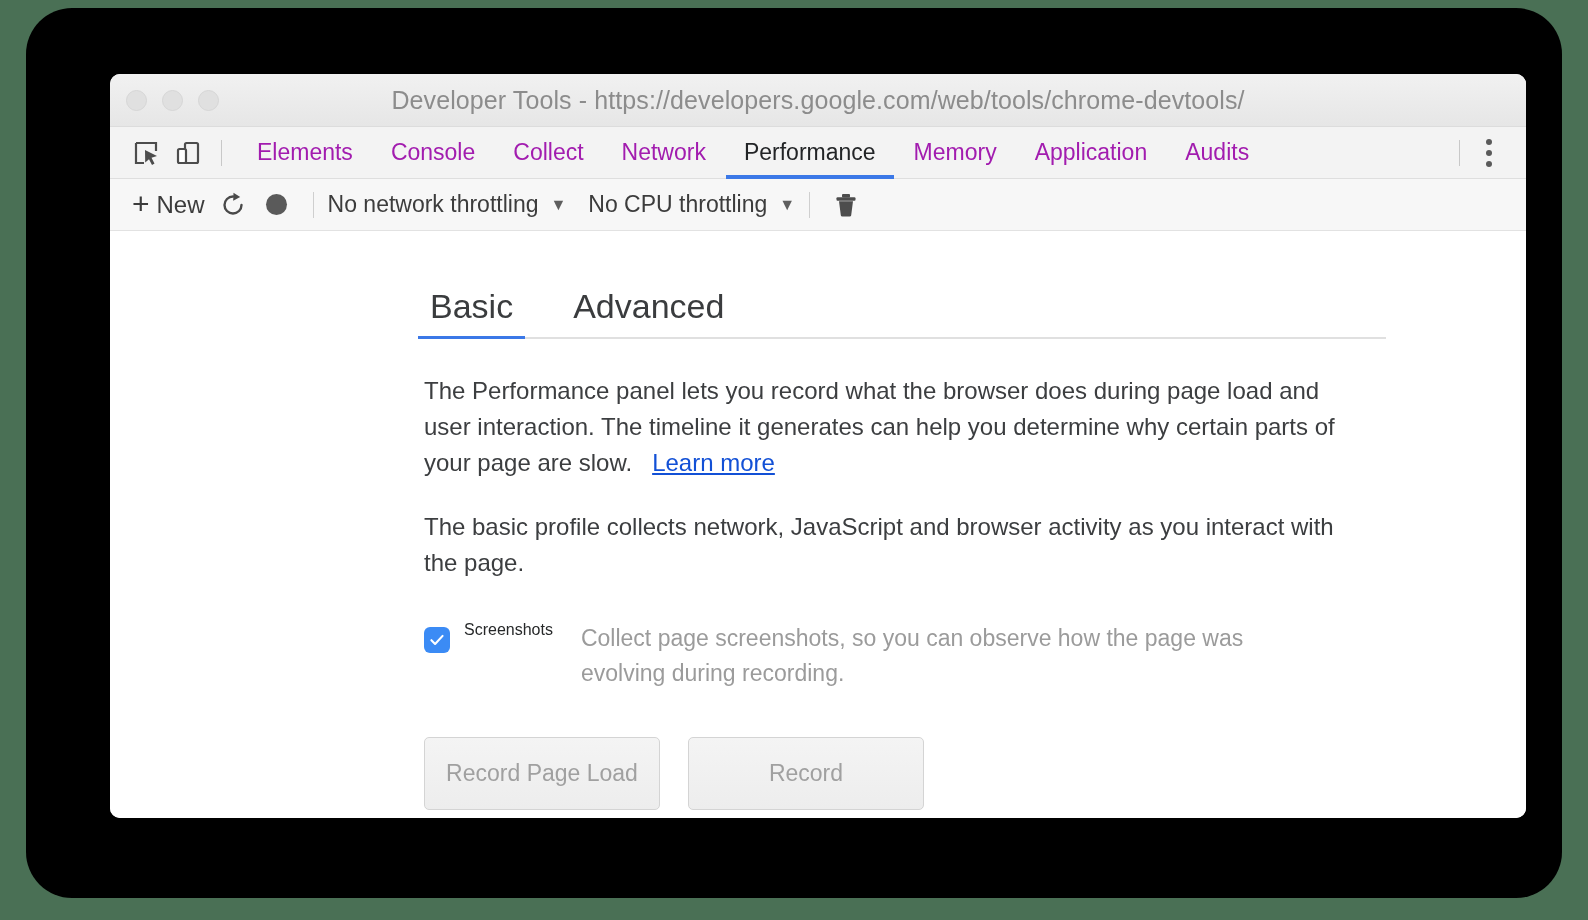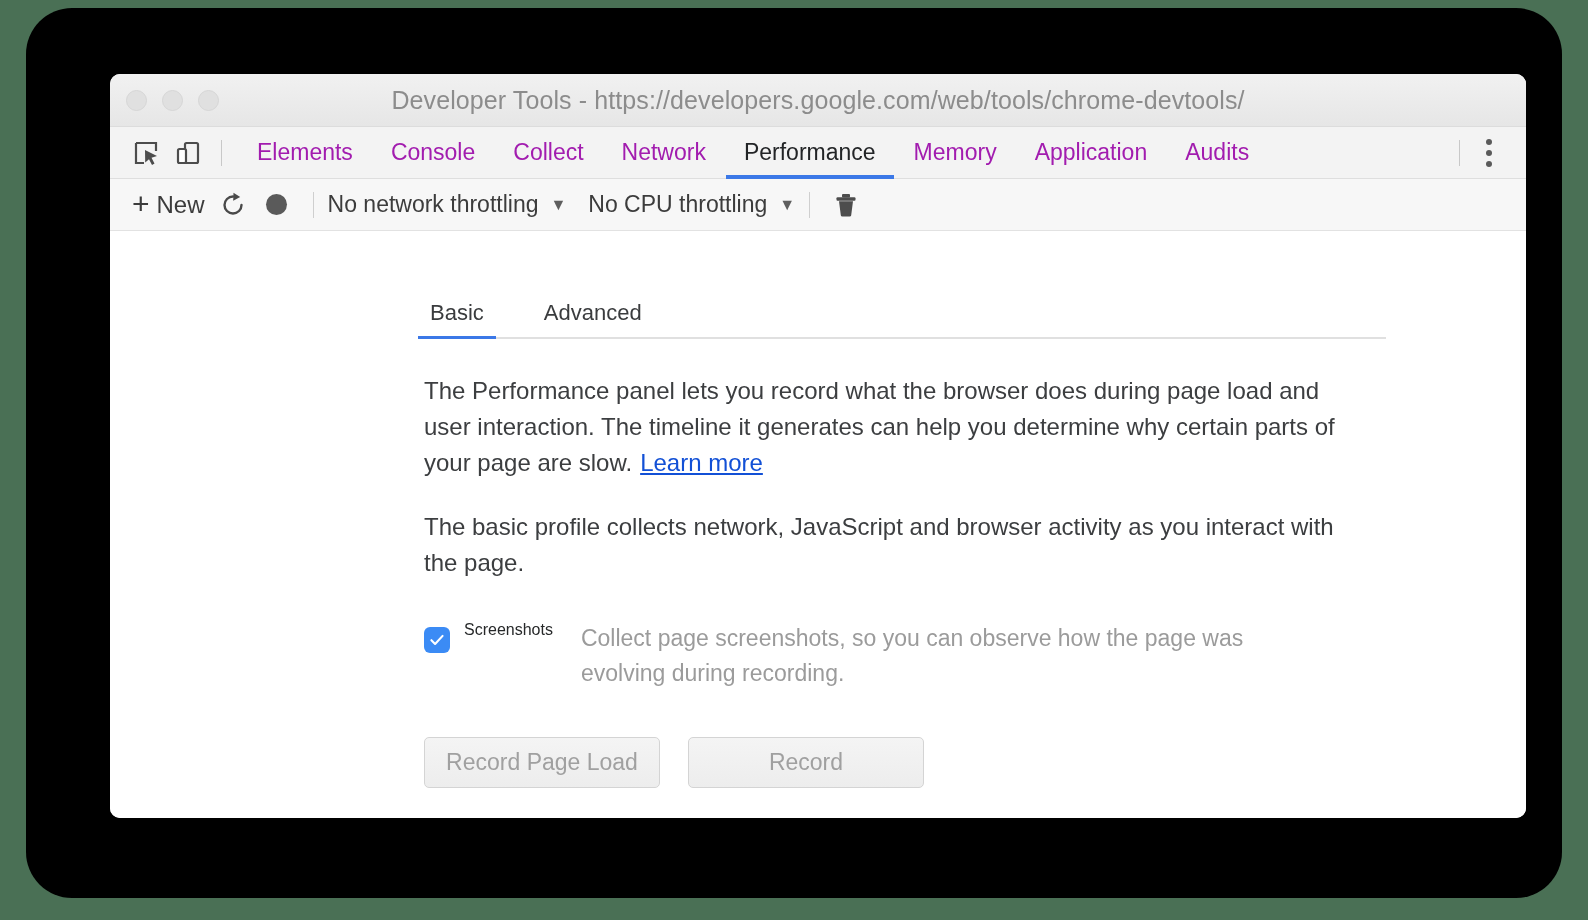--- a/index.html
+++ b/index.html
@@ -232,21 +232,21 @@
   #subtabs {
     position: relative;
     width: 962px;
     border-bottom: 2px solid #e0e0e0;
     display: flex;
     align-items: flex-end;
     height: 48px;
   }
   .subtab {
     position: relative;
-    font-size: 22px;
+    font-size: 34px;
     color: #3a3c3e;
     padding: 0 6px 11px 6px;
     margin-right: 48px;
     cursor: default;
     white-space: nowrap;
   }
   .subtab:last-child { margin-right: 0; }
   .subtab.active::after {
     content: "";
     position: absolute;
@@ -262,21 +262,21 @@
     width: 940px;
     font-size: 24px;
     line-height: 36px;
     color: #3c3e40;
   }
   #para1 { margin-top: 34px; }
   #para2 { margin-top: 28px; }
   #learn-more {
     color: #1250d6;
     text-decoration: underline;
-    margin-left: 8px;
+    margin-left: 20px;
     cursor: default;
     text-align: right;
   }
 
   
   #screenshot-row {
     display: flex;
     align-items: flex-start;
     margin-top: 40px;
   }
@@ -313,21 +313,21 @@
     margin-top: 46px;
     gap: 28px;
   }
   .btn {
     font-size: 23px;
     color: #a0a0a0;
     background: linear-gradient(to bottom, #f4f4f4 0%, #ededed 100%);
     border: 1px solid #d4d4d4;
     border-radius: 5px;
     padding: 0 18px;
-    height: 51px;
+    height: 73px;
     min-width: 236px;
     display: flex;
     align-items: center;
     justify-content: center;
     cursor: default;
     box-sizing: border-box;
   }
 </style>
 </head>
 <body>

